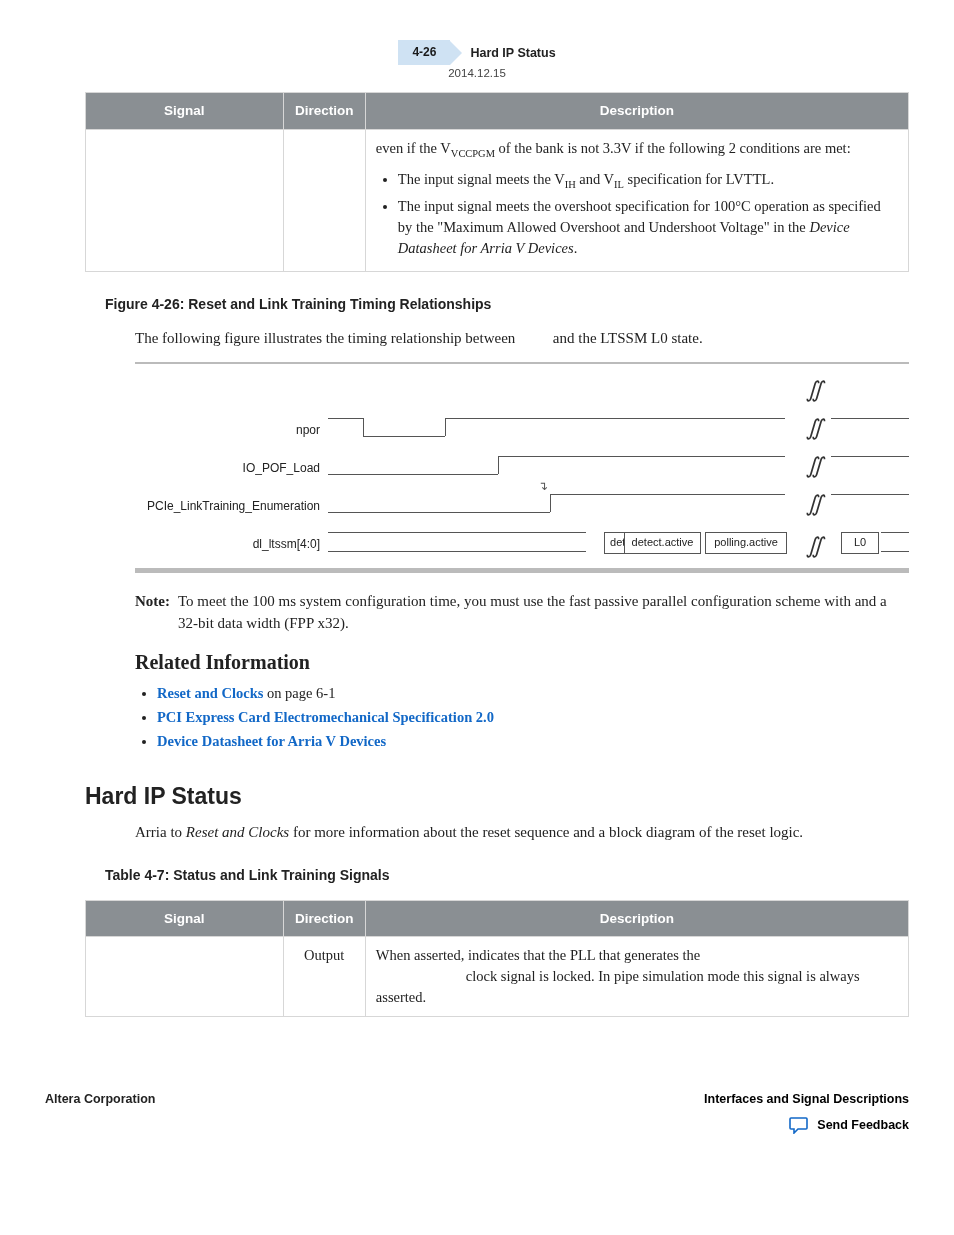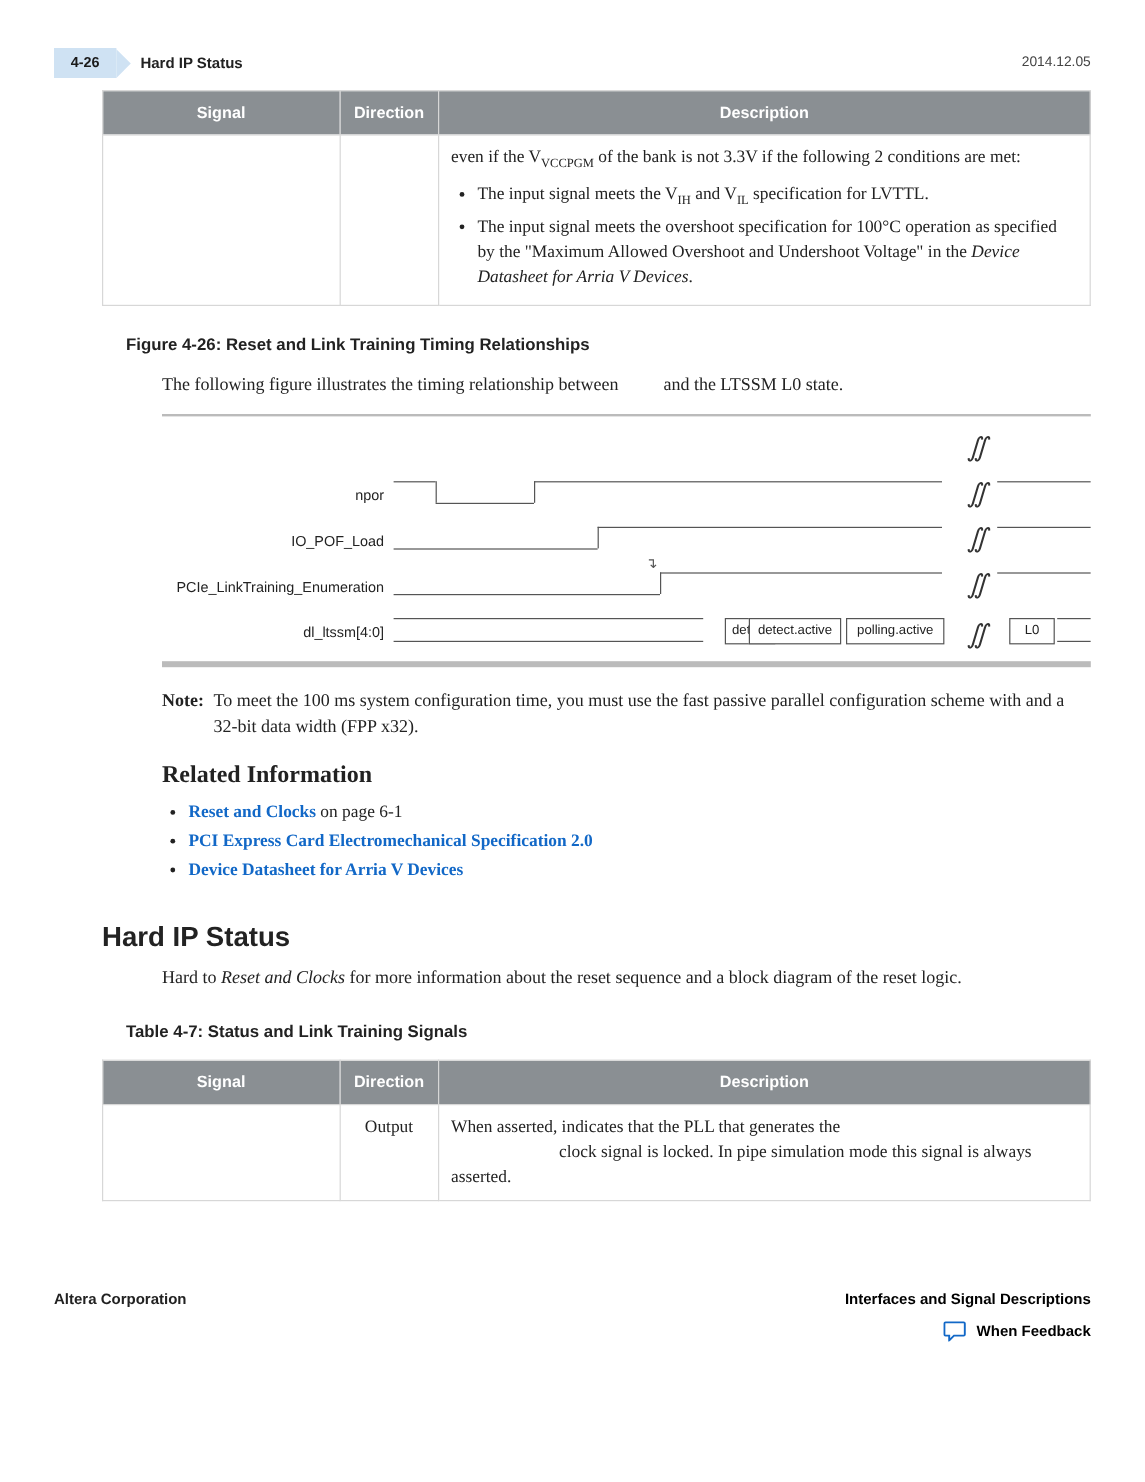--- a/index.html
+++ b/index.html
@@ -7,24 +7,24 @@
     margin: 0;
     padding: 40px 45px 30px 45px;
     color: #222;
     font-size: 15px;
     line-height: 1.45;
     width: 954px;
     box-sizing: border-box;
   }
   .top-row {
     display: flex;
-    justify-content: space-between;
     align-items: center;
     margin-bottom: 10px;
     font-family: 'Segoe UI', Arial, sans-serif;
+    flex-direction: column;
   }
   .page-tab {
     display: flex;
     align-items: center;
   }
   .page-num-box {
     background: #cfe2f3;
     color: #1a1a1a;
     font-weight: bold;
     font-size: 12px;
@@ -184,21 +184,21 @@
 </style>
 </head>
 <body>
 
 <div class="top-row">
   <div class="page-tab">
     <span class="page-num-box">4-26</span>
     <span class="arrow-right"></span>
     <span class="header-title">Hard IP Status</span>
   </div>
-  <span class="date-str">2014.12.05</span>
+  <span class="date-str">2014.12.15</span>
 </div>
 
 <table class="signal-table">
   <thead>
     <tr>
       <th class="col-sig">Signal</th>
       <th class="col-dir">Direction</th>
       <th class="col-desc">Description</th>
     </tr>
   </thead>
@@ -280,21 +280,21 @@
 </div>
 
 <div class="rel-info-head">Related Information</div>
 <ul class="rel-list">
   <li><a class="link">Reset and Clocks</a><span> on page 6-1</span></li>
   <li><a class="link">PCI Express Card Electromechanical Specification 2.0</a></li>
   <li><a class="link">Device Datasheet for Arria V Devices</a></li>
 </ul>
 
 <h2 class="section-head">Hard IP Status</h2>
-<p class="body-p"><span>Hard to </span><span class="italic">Reset and Clocks</span><span> for more information about the reset sequence and a block diagram of the reset logic.</span></p>
+<p class="body-p"><span>Arria to </span><span class="italic">Reset and Clocks</span><span> for more information about the reset sequence and a block diagram of the reset logic.</span></p>
 
 <div class="table-caption">Table 4-7: Status and Link Training Signals</div>
 
 <table class="signal-table">
   <thead>
     <tr>
       <th class="col-sig">Signal</th>
       <th class="col-dir">Direction</th>
       <th class="col-desc">Description</th>
     </tr>
@@ -314,16 +314,16 @@
 <div class="footer">
   <div><b>Altera Corporation</b></div>
   <div class="right">
     <a class="link-foot">Interfaces and Signal Descriptions</a>
     <div class="feedback-row">
       <span class="feedback-icon">
         <svg width="20" height="18" viewBox="0 0 20 18">
             <path d="M2 2 h15 a1 1 0 0 1 1 1 v9 a1 1 0 0 1 -1 1 h-8 l-4 4 v-4 h-3 a1 1 0 0 1 -1 -1 v-9 a1 1 0 0 1 1 -1 z" fill="none" stroke="#1268c7" stroke-width="1.6"></path>
           </svg>
       </span>
-      <a class="link-foot">When Feedback</a>
+      <a class="link-foot">Send Feedback</a>
     </div>
   </div>
 </div>
 
 </body></html>

